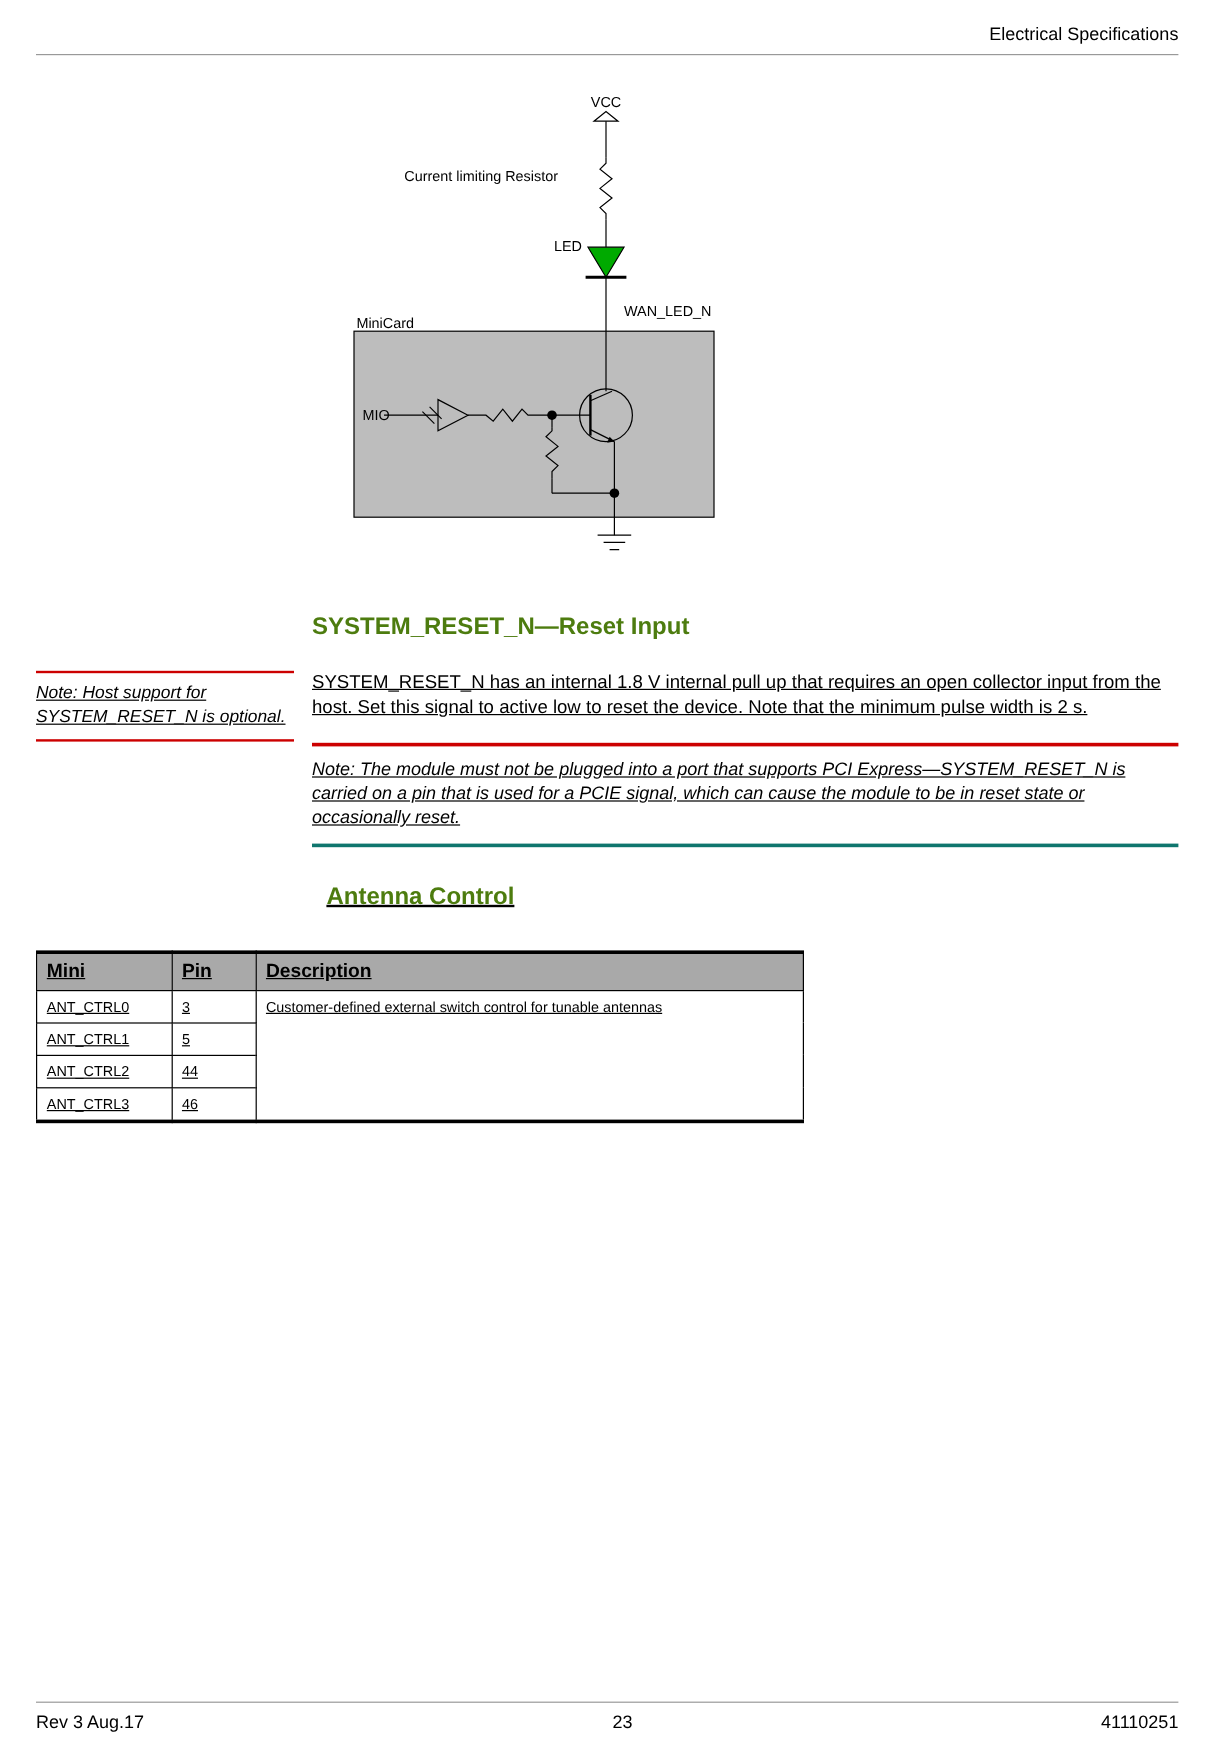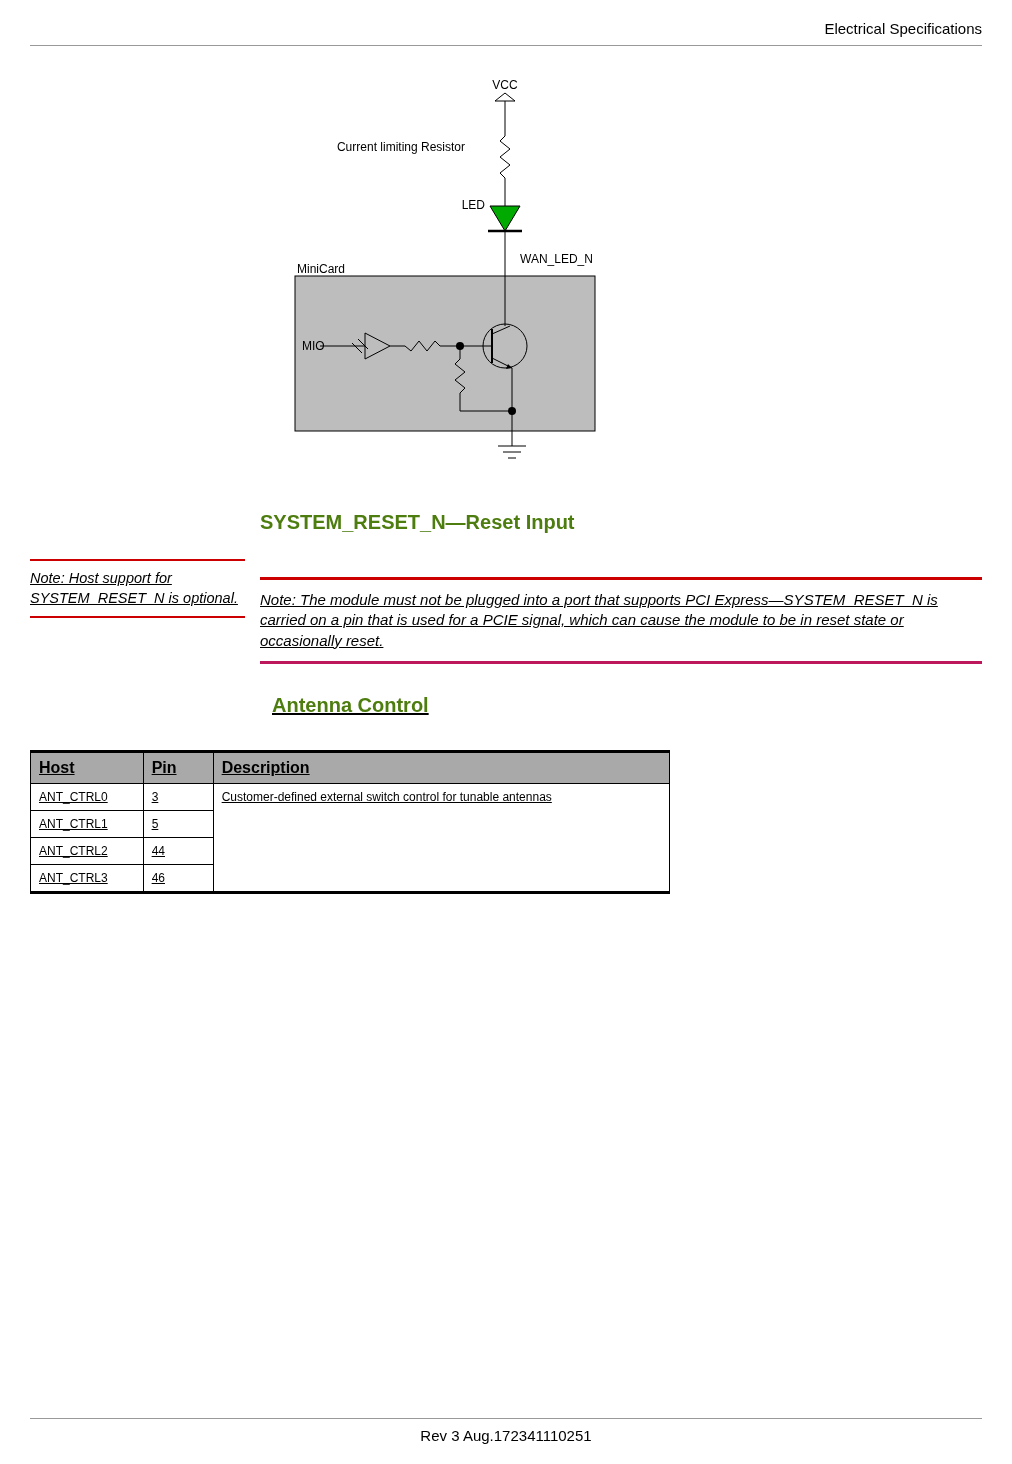--- a/index.html
+++ b/index.html
@@ -54,21 +54,21 @@
   .note-box {
     border-top: 2px solid #c00;
     border-bottom: 2px solid #c00;
     padding: 8px 0;
     font-size: 14.5px;
     font-style: italic;
     line-height: 1.35;
   }
   .warn-box {
     border-top: 3px solid #c00;
-    border-bottom: 3px solid #be185d;
+    border-bottom: 3px solid #0f766e;
     padding: 10px 0;
     font-size: 15px;
     font-style: italic;
     line-height: 1.35;
     margin: 18px 0;
   }
   .para {
     font-size: 15.5px;
     line-height: 1.35;
     margin-bottom: 10px;
@@ -103,21 +103,21 @@
   }
   .footer {
     position: absolute;
     bottom: 20px;
     left: 30px;
     right: 30px;
     border-top: 1px solid #999;
     padding-top: 8px;
     font-size: 15px;
     display: flex;
-    justify-content: center;
+    justify-content: space-between;
   }
   .section-block { margin-left: 230px; }
 </style>
 </head>
 <body>
 
 <div class="header">
   <span>Electrical Specifications</span>
 </div>
 
@@ -182,31 +182,32 @@
 </div>
 
 <div class="section-block">
   <h1>SYSTEM_RESET_N—Reset Input</h1>
 </div>
 <div class="two-col">
   <div class="left-col">
     <div class="note-box">Note:  Host support for SYSTEM_RESET_N is optional.</div>
   </div>
   <div class="right-col">
+    <p class="para">SYSTEM_RESET_N has an internal 1.8 V internal pull up that requires an open collector input from the host. Set this signal to active low to reset the device. Note that the minimum pulse width is 2 s.</p>
     <div class="warn-box">Note:  The module must not be plugged into a port that supports PCI Express—SYSTEM_RESET_N is carried on a pin that is used for a PCIE signal, which can cause the module to be in reset state or occasionally reset.</div>
     <h1>Antenna Control</h1>
   </div>
 </div>
 
 <div class="two-col">
   <div class="right-col">
     <table class="sig">
       <thead>
         <tr>
-          <th>Host</th>
+          <th>Mini</th>
           <th style="width:70px">Pin</th>
           <th>Description</th>
         </tr>
       </thead>
       <tbody>
         <tr>
           <td>ANT_CTRL0</td>
           <td>3</td>
           <td rowspan="4">Customer-defined external switch control for tunable antennas</td>
         </tr>

